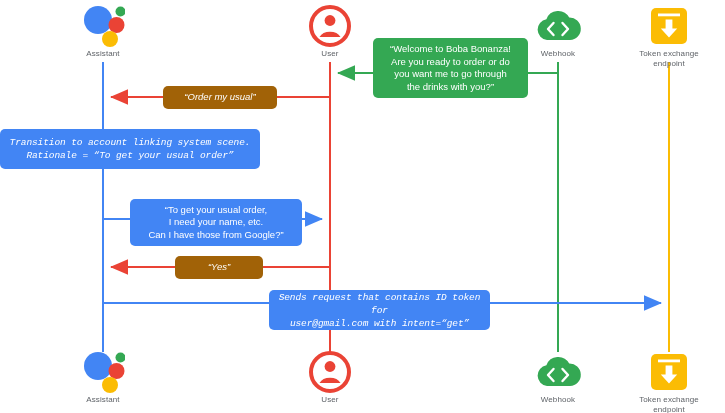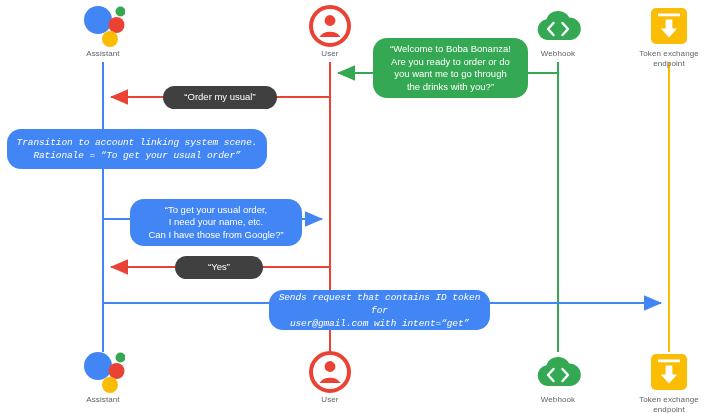--- a/index.html
+++ b/index.html
@@ -39,41 +39,41 @@
     font-size: 8px;
     color: #5f6368;
     font-family: "Liberation Sans", sans-serif;
     line-height: 10px;
     letter-spacing: 0.1px;
   }
   
   .bubble {
     position: absolute;
     box-sizing: border-box;
-    border-radius: 14px;
+    border-radius: 5px;
     color: #ffffff;
     text-align: center;
     display: flex;
     align-items: center;
     justify-content: center;
     font-family: "Liberation Sans", sans-serif;
     font-size: 9.5px;
     line-height: 12.5px;
     padding: 4px 9px;
     white-space: pre-line;
   }
   .bubble.mono {
     font-family: "Liberation Mono", monospace;
     font-style: italic;
     font-size: 9.5px;
     line-height: 13px;
     letter-spacing: -0.1px;
   }
   .bubble.green  { background: #34a853; }
-  .bubble.red    { background: #404040; }
+  .bubble.red    { background: #a16207; font-style: italic; }
   .bubble.blue   { background: #4285f4; }
 </style>
 </head>
 <body>
 
 <div id="canvas">
 
   <svg class="layer" viewBox="0 0 725 413" xmlns="http://www.w3.org/2000/svg">
     <defs>
       <marker id="ah-blue" markerWidth="9" markerHeight="9" refX="8.5" refY="4.5" orient="auto">
@@ -154,21 +154,21 @@
 endpoint</div>
   </div>
 
   <div class="bubble green" style="left:373px; top:38px; width:155px; height:60px;">“Welcome to Boba Bonanza!
 Are you ready to order or do
 you want me to go through
 the drinks with you?”</div>
 
   <div class="bubble red" style="left:163px; top:86px; width:114px; height:23px;">“Order my usual”</div>
 
-  <div class="bubble blue mono" style="left:7px; top:129px; width:260px; height:40px;">Transition to account linking system scene.
+  <div class="bubble blue mono" style="left:0px; top:129px; width:260px; height:40px;">Transition to account linking system scene.
 Rationale = “To get your usual order”</div>
 
   <div class="bubble blue" style="left:130px; top:199px; width:172px; height:47px;">“To get your usual order,
 I need your name, etc.
 Can I have those from Google?”</div>
 
   <div class="bubble red" style="left:175px; top:256px; width:88px; height:23px;">“Yes”</div>
 
   <div class="bubble blue mono" style="left:269px; top:290px; width:221px; height:40px;">Sends request that contains ID token for
 user@gmail.com with intent=“get”</div>

